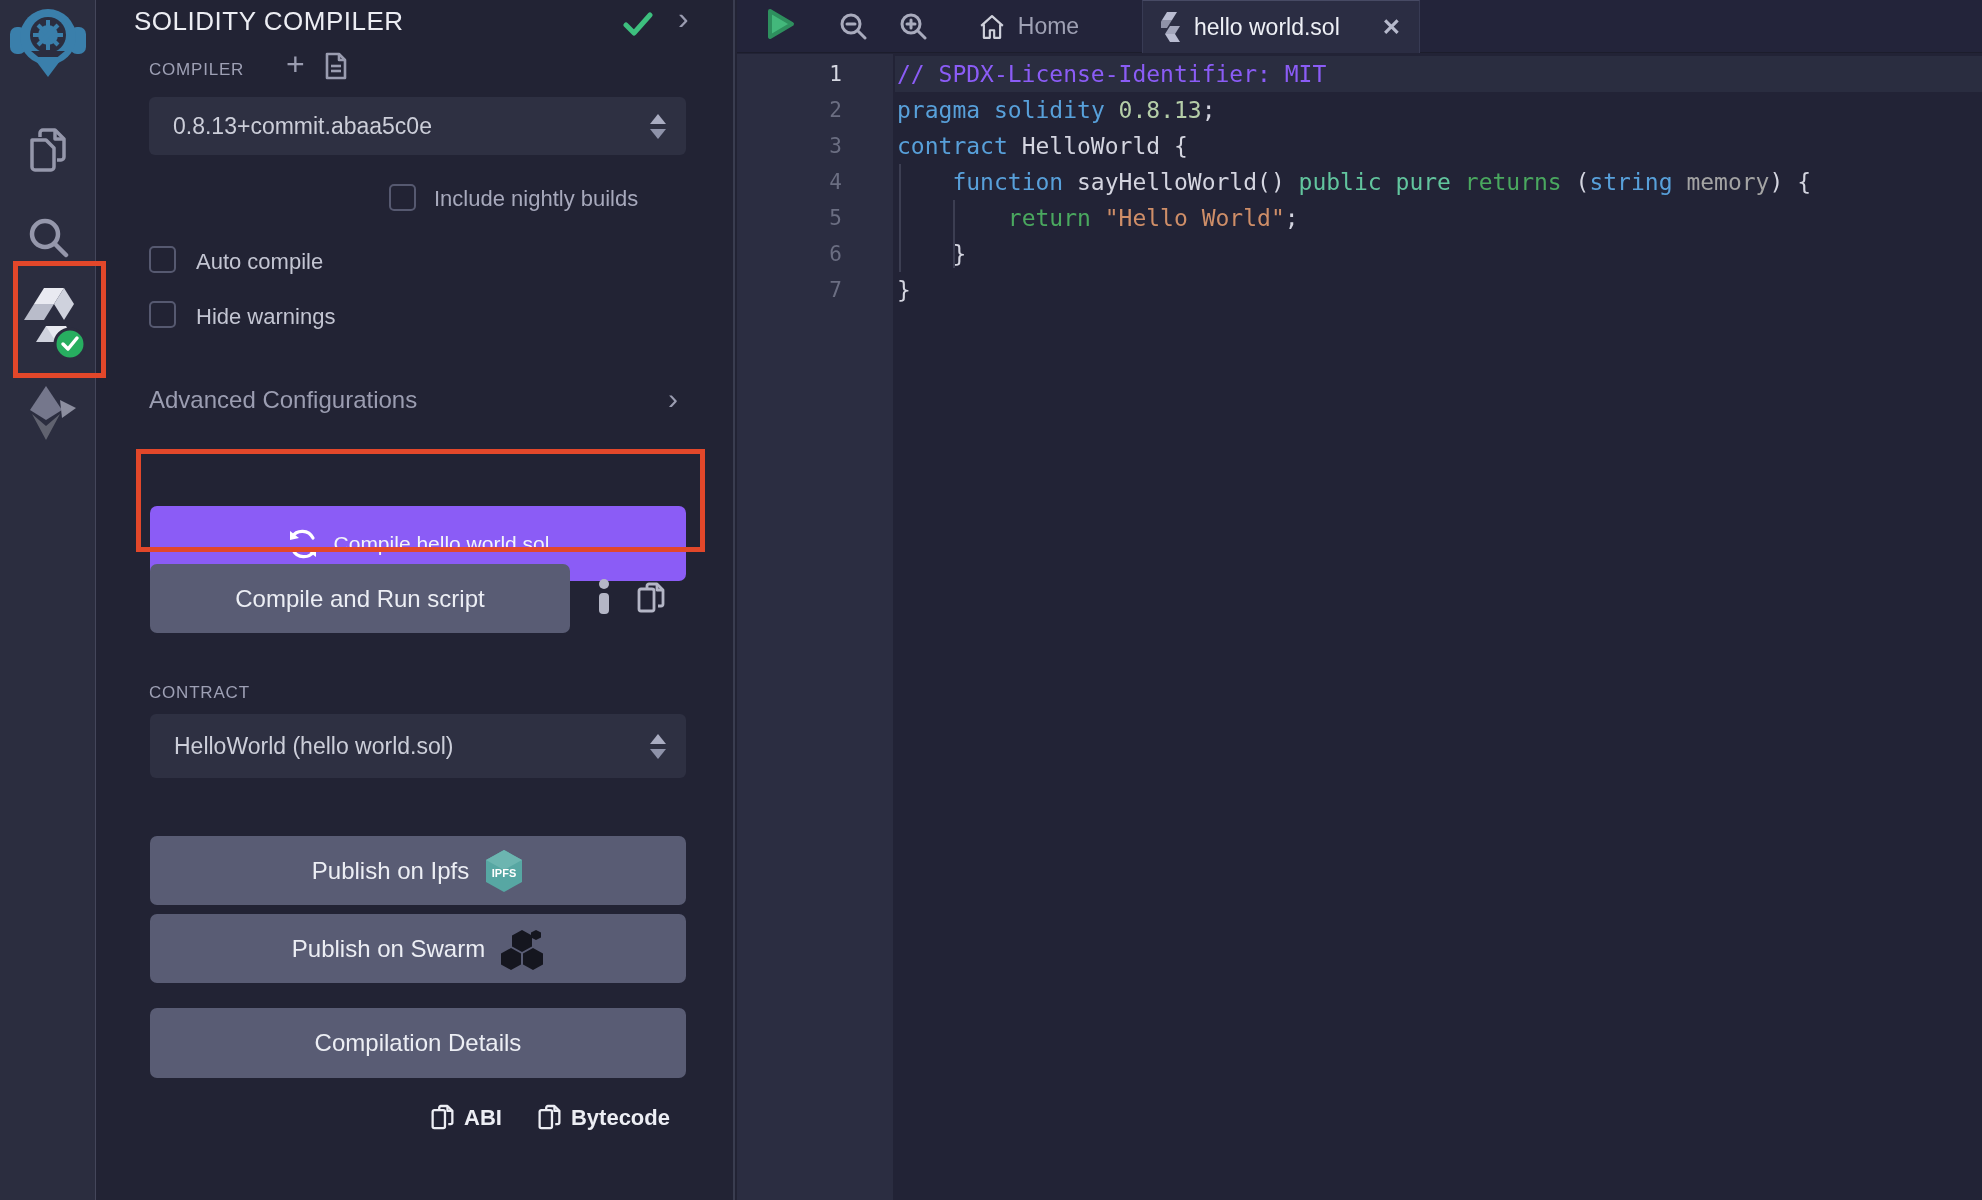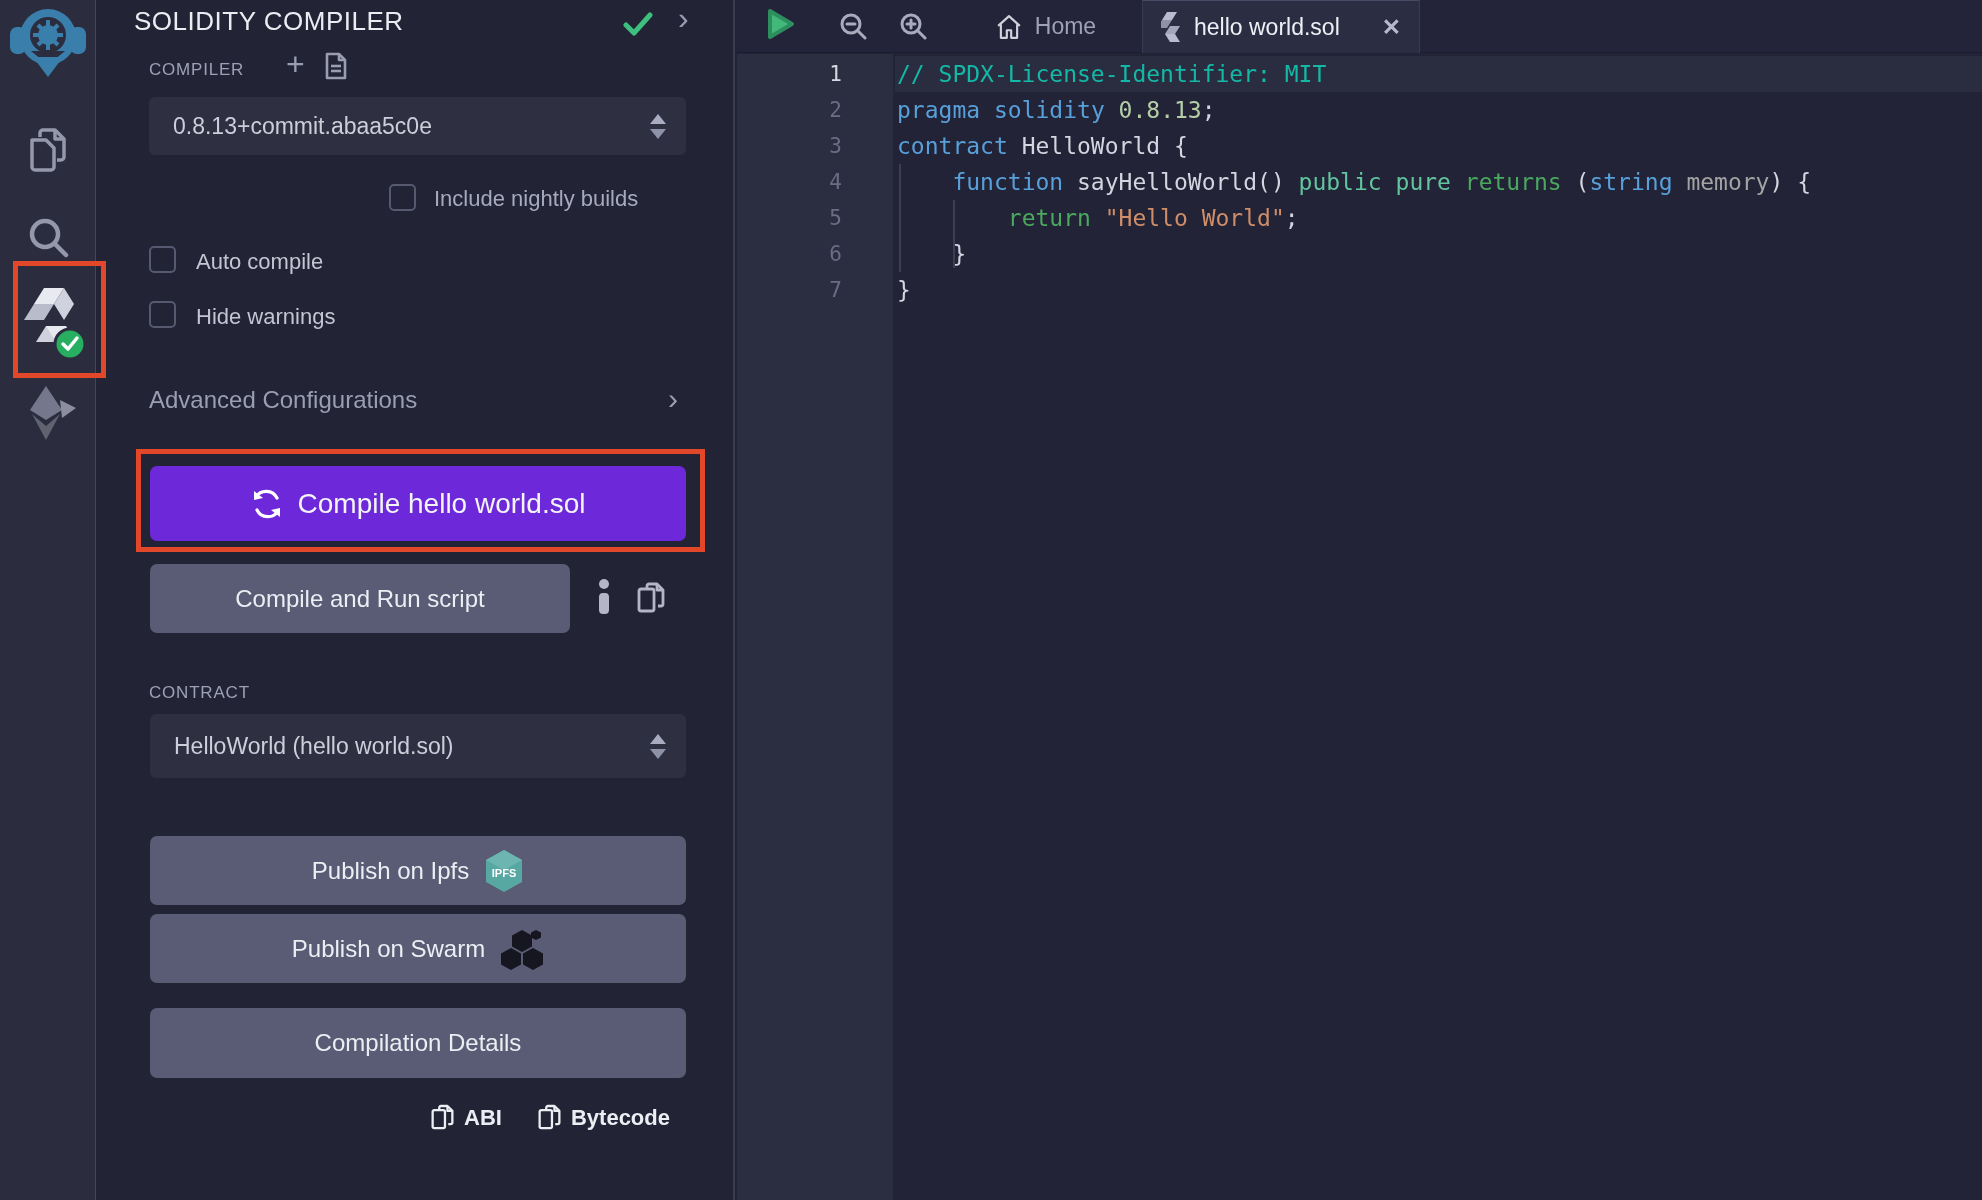--- a/index.html
+++ b/index.html
@@ -41,56 +41,56 @@
               border-radius:5px; background:transparent; cursor:pointer; }
   .chk-label { position:absolute; font-size:22px; color:#c3c5d2;text-align:center; }
   .chk-label.dim { color:#a7a9bc; }
 
   .advanced-row { position:absolute; left:52px; top:386px; width:537px; height:36px; cursor:pointer; }
   .advanced-label { font-size:24px; color:#9b9db1;text-align:center; }
   .advanced-chevron { position:absolute; right:8px; top:-2px; font-size:30px; color:#9b9db1; line-height:1; }
 
   .btn { position:absolute; border:none; border-radius:7px; display:flex; align-items:center;
          justify-content:center; gap:15px; cursor:pointer; font-family:"Liberation Sans",sans-serif; }
-  .btn-primary { background:#6d28d9; color:#f2f4f7; font-size:28px; }
+  .btn-primary { background:#8b5cf6; color:#f2f4f7; font-size:21px;margin-top:40px; }
   .btn-secondary { background:#595c74; color:#eceef4; font-size:24px; }
 
   .mini-icon { position:absolute; cursor:pointer; }
 
   .abi-row { position:absolute; top:1104px; right:63px; display:flex; gap:36px; align-items:center; }
   .abi-chip { display:flex; align-items:center; gap:10px; cursor:pointer;
               font-size:22px; font-weight:600; color:#edeef4; }
 
   
   .editor { position:absolute; left:737px; top:0; width:1245px; height:1200px; background:#222336; }
   .topbar { position:absolute; left:0; top:0; right:0; height:53px; background:#23243a;
             border-bottom:1px solid #1c1d2c; }
   .tb-icon { position:absolute; cursor:pointer; }
   .tab { position:absolute; top:0; height:53px; display:flex; align-items:center; cursor:pointer; }
-  .tab-home { left:209px; width:200px; justify-content:center; gap:13px;text-align:right; }
+  .tab-home { left:192px; width:200px; justify-content:center; gap:13px;text-align:right; }
   .tab-home .tab-text { font-size:23px; color:#9fa1b4; }
   .tab-active { left:405px; width:278px; background:#2b2d43; border-left:1px solid #383b54;
                 border-right:1px solid #383b54; border-top:1px solid #474a64;
                 padding:0 18px; gap:13px; }
   .tab-active .tab-text { font-size:23px; color:#eef0f6; flex:1; }
   .tab-close { font-size:23px; font-weight:700; color:#b6b9cc; line-height:1; cursor:pointer; }
 
   .code-region { position:absolute; left:0; top:54px; right:0; bottom:0; }
   .gutter-bg { position:absolute; left:0; top:0; width:156px; height:1146px; background:#2b2d41; }
   .cur-line { position:absolute; left:158px; right:0; top:2px; height:36px; background:#2a2d40; }
   .line-numbers { position:absolute; left:0; top:2px; width:105px; text-align:right;
                   font-family:"DejaVu Sans Mono", monospace; font-size:21px; color:#6b6e82; }
   .line-numbers .ln-num { height:36px; line-height:36px; }
   .line-numbers .ln-num.active { color:#d6d8e2; }
   .code-lines { position:absolute; left:160px; top:2px; font-family:"DejaVu Sans Mono", monospace;
                 font-size:23px; }
   .code-line { height:36px; line-height:36px; white-space:pre; }
   .indent-guide { position:absolute; width:0; border-left:2px solid #3c3e52; }
 
-  .tok-comment { color:#14b8a6; }
+  .tok-comment { color:#8b5cf6; }
   .tok-keyword { color:#58a0da; }
   .tok-number  { color:#b5cea8; }
   .tok-mint    { color:#62c59e; }
   .tok-green   { color:#4aa85f; }
   .tok-gold    { color:#a3a3a3; }
   .tok-string  { color:#cf8e68; }
   .tok-plain   { color:#d4d5e0; }
 
   svg { display:block; }
 </style>

